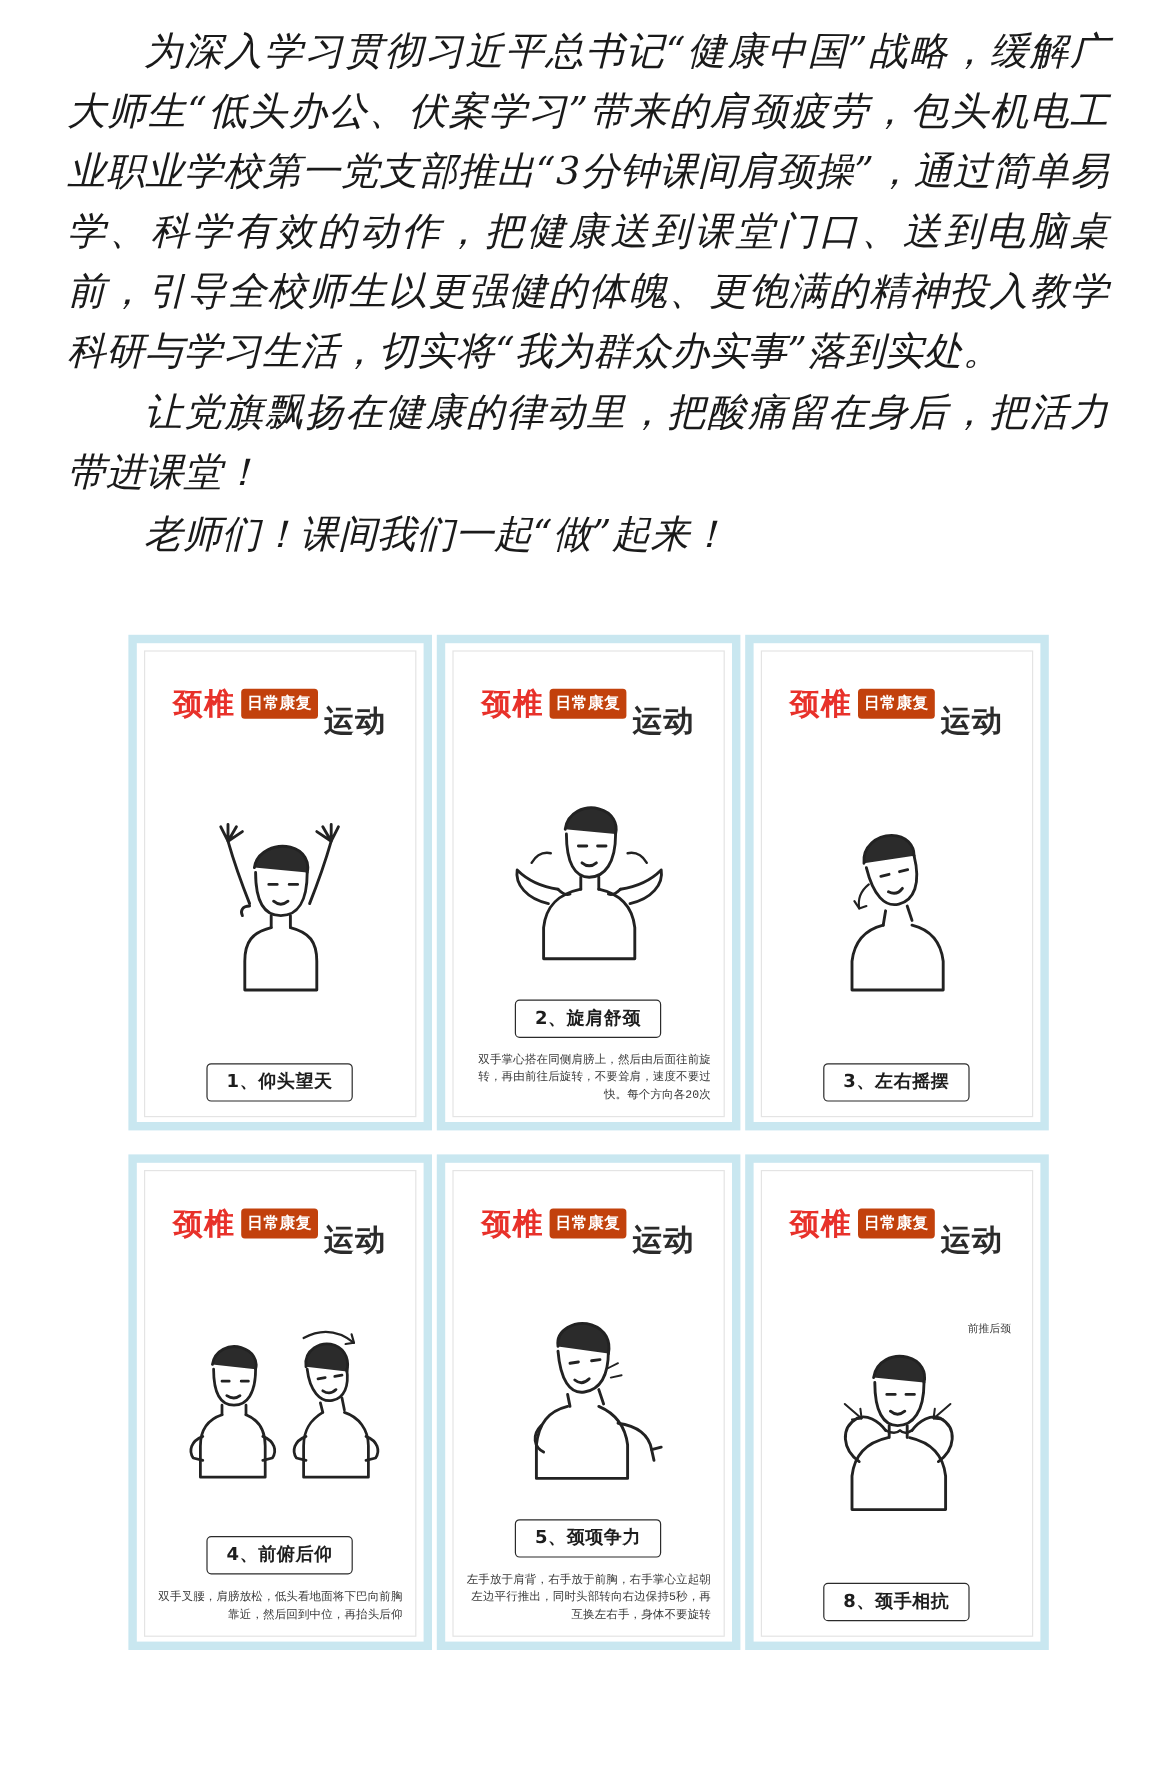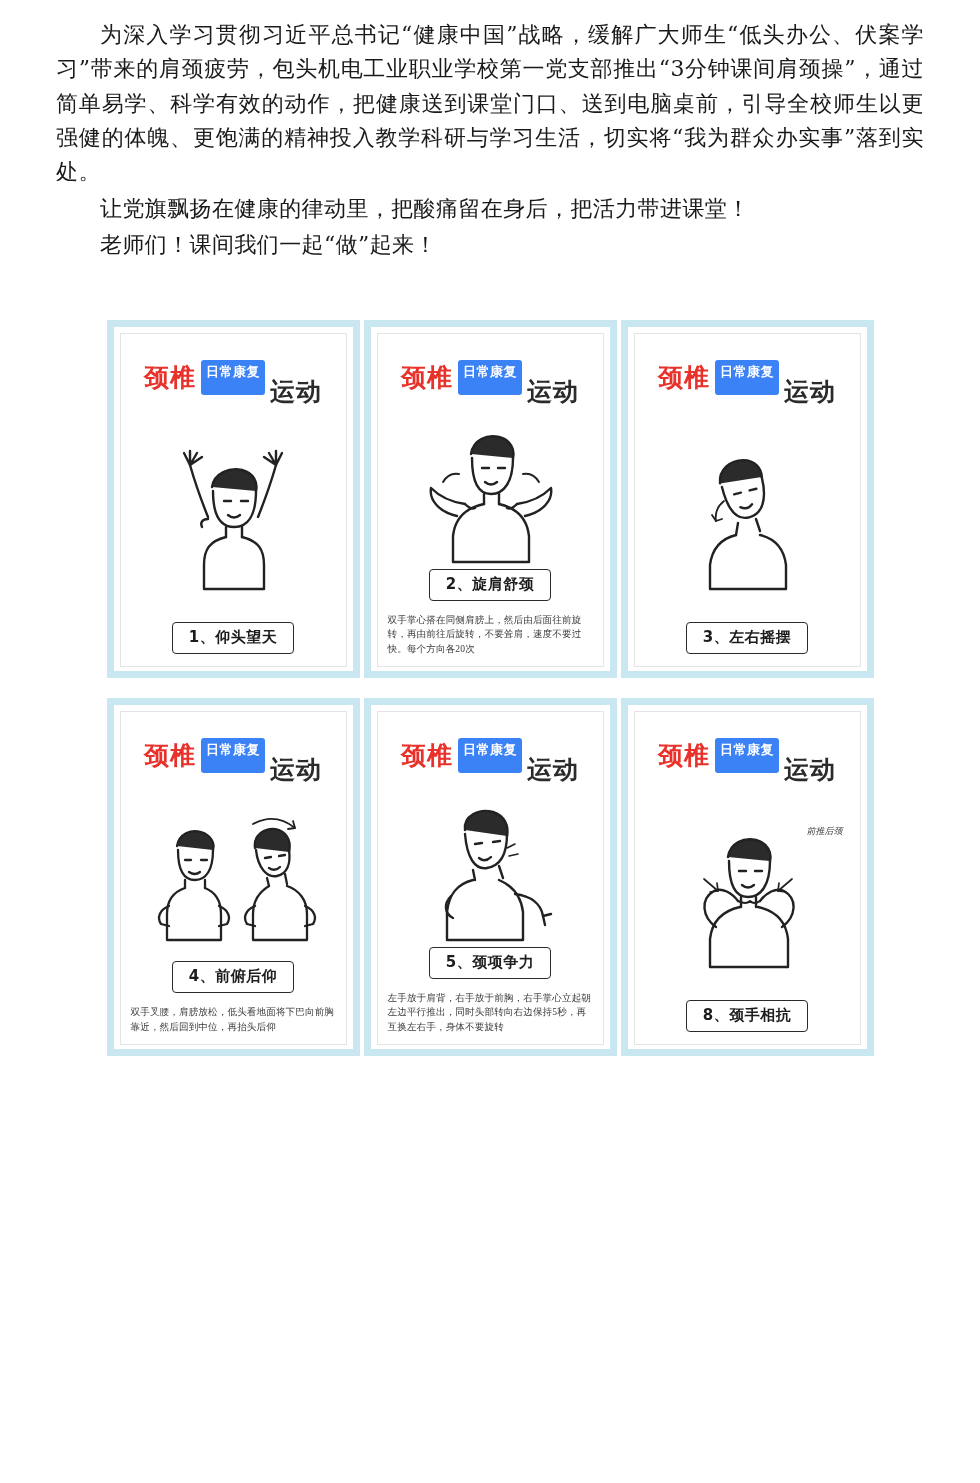--- a/index.html
+++ b/index.html
@@ -14,44 +14,45 @@
     color: #1a1a1a;
   }
   .page {
     width: 980px;
     min-height: 1483px;
     position: relative;
     box-sizing: border-box;
     padding: 18px 56px 10px 56px;
   }
   .article p {
-    font-size: 22px;
+    font-size: 32px;
     line-height: 1.56;
     margin: 0 0 2px 0;
     text-indent: 2em;
     text-align: justify;
     text-justify: inter-ideograph;
     letter-spacing: 0.4px;
     font-family: "DejaVu Serif", "Liberation Serif", serif;
+    font-style: italic;
   }
   .gallery {
     margin-top: 58px;
     display: flex;
     flex-direction: column;
     gap: 20px;
     align-items: center;
   }
   .card-row {
     display: flex;
     gap: 4px;
     justify-content: center;
   }
   .card {
     width: 253px;
-    height: 358px;
+    height: 413px;
     background: #ffffff;
     border: 7px solid #c9e7f0;
     box-sizing: border-box;
     padding: 6px 6px 4px 6px;
     display: flex;
     flex-direction: column;
     align-items: center;
     position: relative;
   }
   .card-inner {
@@ -71,25 +72,25 @@
     white-space: nowrap;
   }
   .t-red {
     color: #e8312a;
     font-size: 25px;
     font-weight: bold;
     font-family: "DejaVu Sans", "Liberation Sans", sans-serif;
     letter-spacing: 1px;
   }
   .t-badge {
-    background: #3b82f6;
+    background: #c2410c;
     color: #ffffff;
     font-size: 13px;
     font-weight: bold;
-    padding: 3px 5px 14px 5px;
+    padding: 3px 5px 4px 5px;
     border-radius: 3px;
     font-family: "DejaVu Sans", "Liberation Sans", sans-serif;
     letter-spacing: 0.5px;
     text-align: right;
   }
   .t-dark {
     color: #2b2b2b;
     font-size: 25px;
     font-weight: bold;
     font-family: "DejaVu Sans", "Liberation Sans", sans-serif;
@@ -115,24 +116,24 @@
     font-weight: bold;
     color: #1d1d1d;
     font-family: "DejaVu Sans", "Liberation Sans", sans-serif;
     margin-bottom: 12px;
     letter-spacing: 0.5px;
   }
   .desc {
     font-size: 9.6px;
     line-height: 1.5;
     color: #3a3a3a;
-    font-family: Liberation Serif, serif;
+    font-family: Liberation Mono, monospace;
     width: 205px;
     margin-bottom: 10px;
-    text-align: left;
+    text-align: right;
     letter-spacing: 0.1px;
   }
   .annot {
     position: absolute;
     font-size: 9px;
     color: #3a3a3a;
     font-family: "DejaVu Sans", "Liberation Sans", sans-serif;
   }
 </style>
 </head>
@@ -322,21 +323,21 @@
         </div>
       </div>
 
       <div class="card">
         <div class="card-inner">
           <div class="card-title">
             <span class="t-red">颈椎</span>
             <span class="t-badge">日常康复</span>
             <span class="t-dark">运动</span>
           </div>
-          <span class="annot" style="right:24px; top:120px;font-style:italic;">前推后颈</span>
+          <span class="annot" style="right:24px; top:132px;">前推后颈</span>
           <div class="figure">
             <svg width="190" height="155" viewBox="0 0 190 155">
               <g fill="none" stroke="#222" stroke-width="2.4" stroke-linecap="round" stroke-linejoin="round">
                 <path d="M76 40 C78 26 92 20 104 23 C116 26 120 36 118 44" fill="#2b2b2b" stroke="#222"></path>
                 <path d="M77 44 C77 68 84 80 96 80 C109 80 118 68 118 44"></path>
                 <path d="M87 54 l7 0 M103 54 l7 0"></path>
                 <path d="M90 68 q6 5 12 0"></path>
                 <path d="M89 80 l0 10 M104 80 l0 10"></path>
                 <path d="M88 90 C70 94 60 104 58 122 L58 150 L136 150 L136 122 C134 104 124 94 106 90"></path>
 

